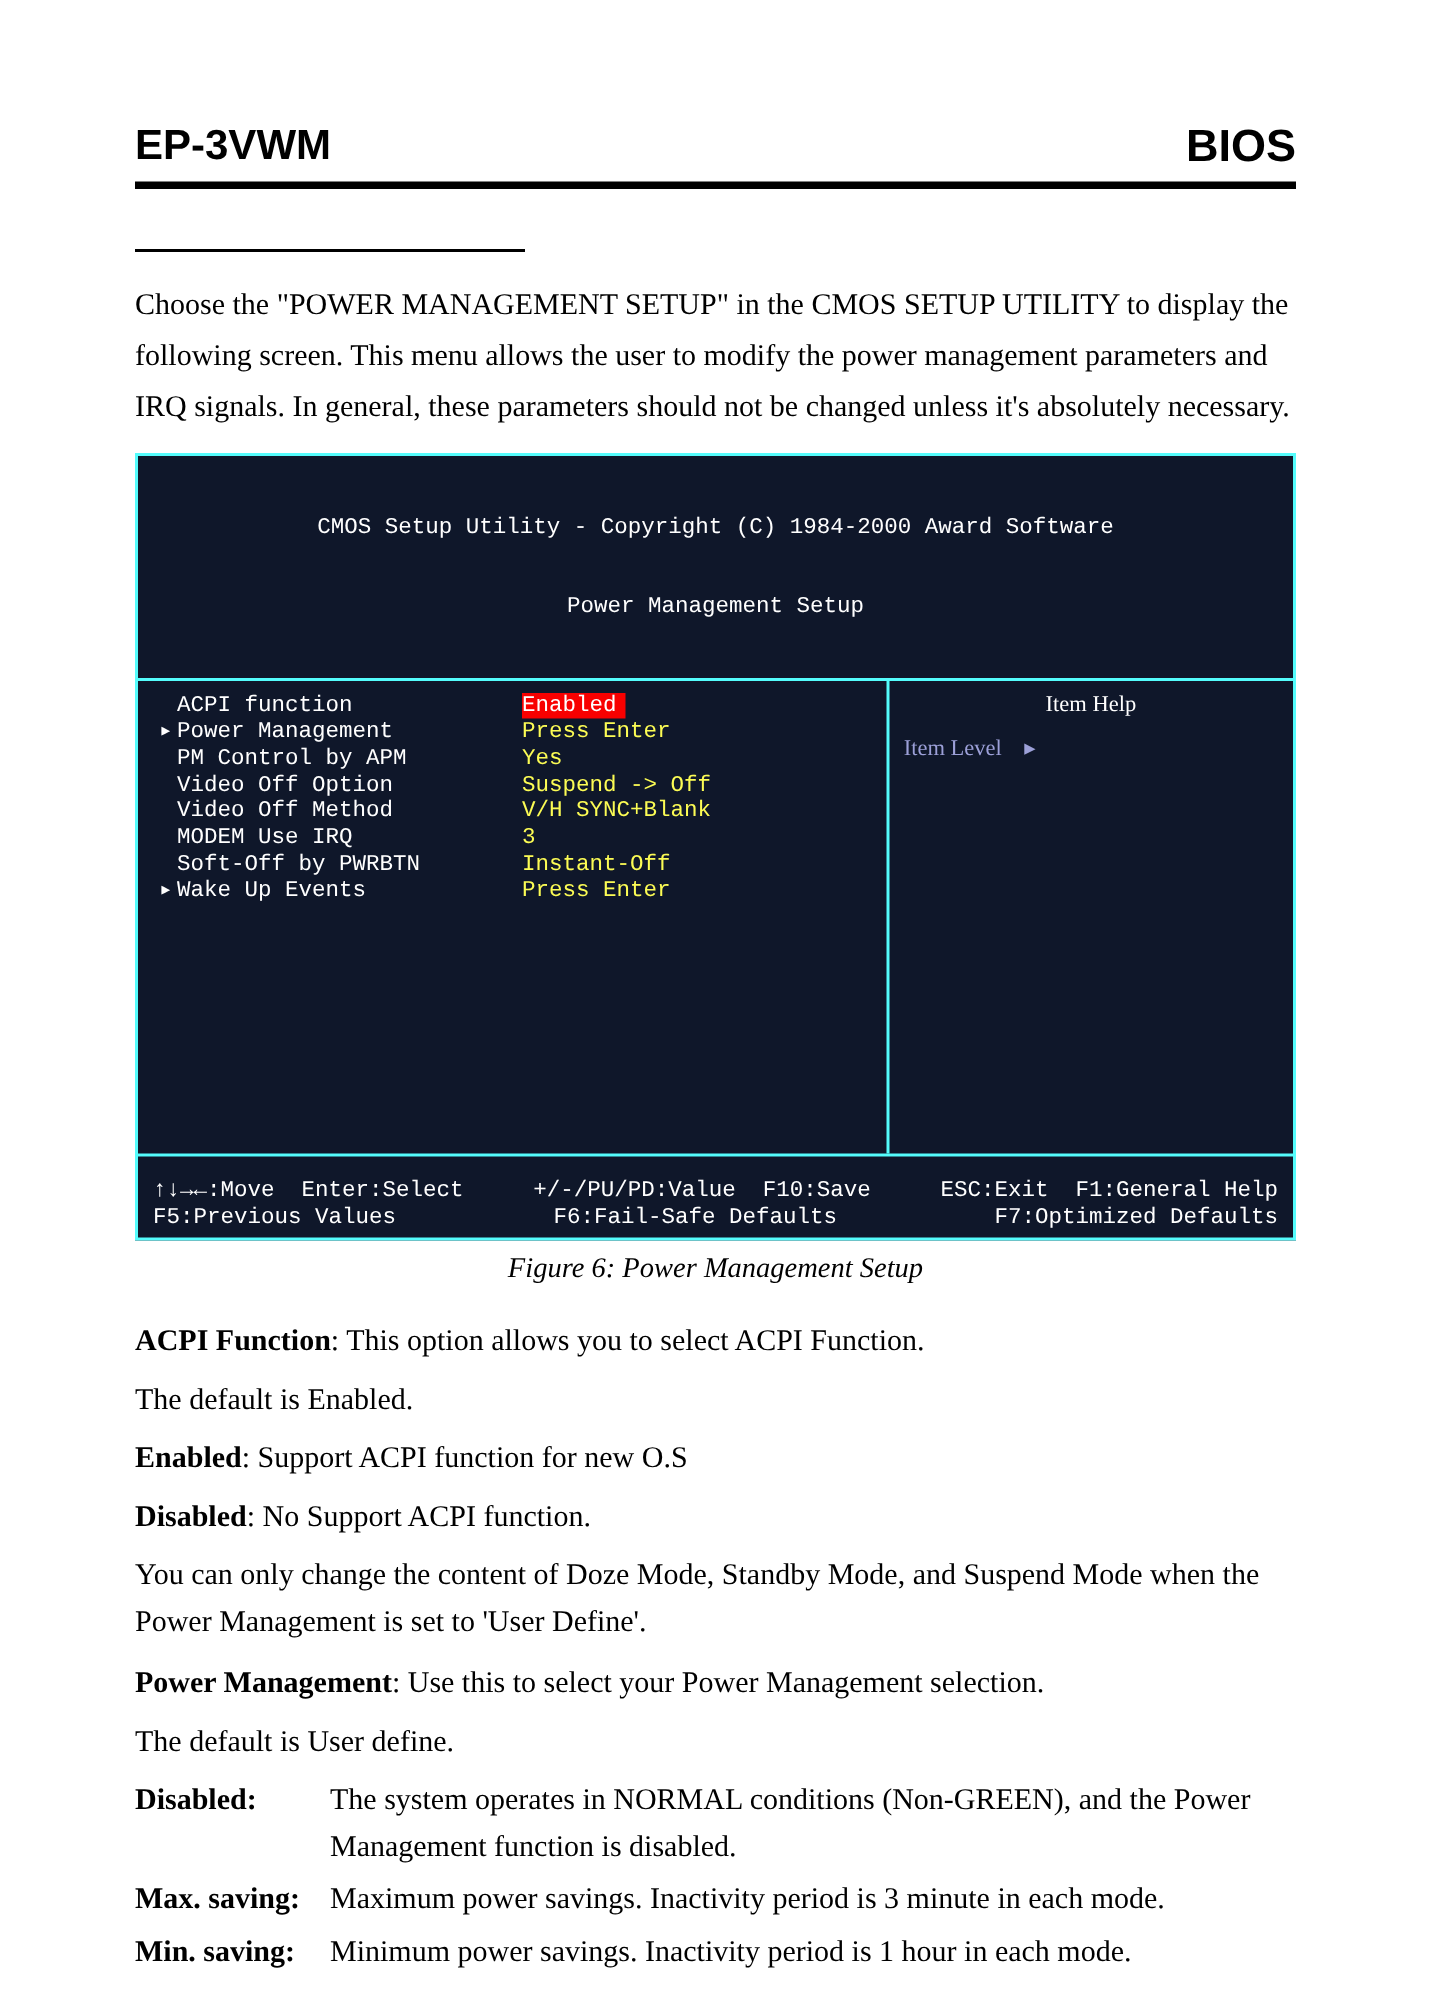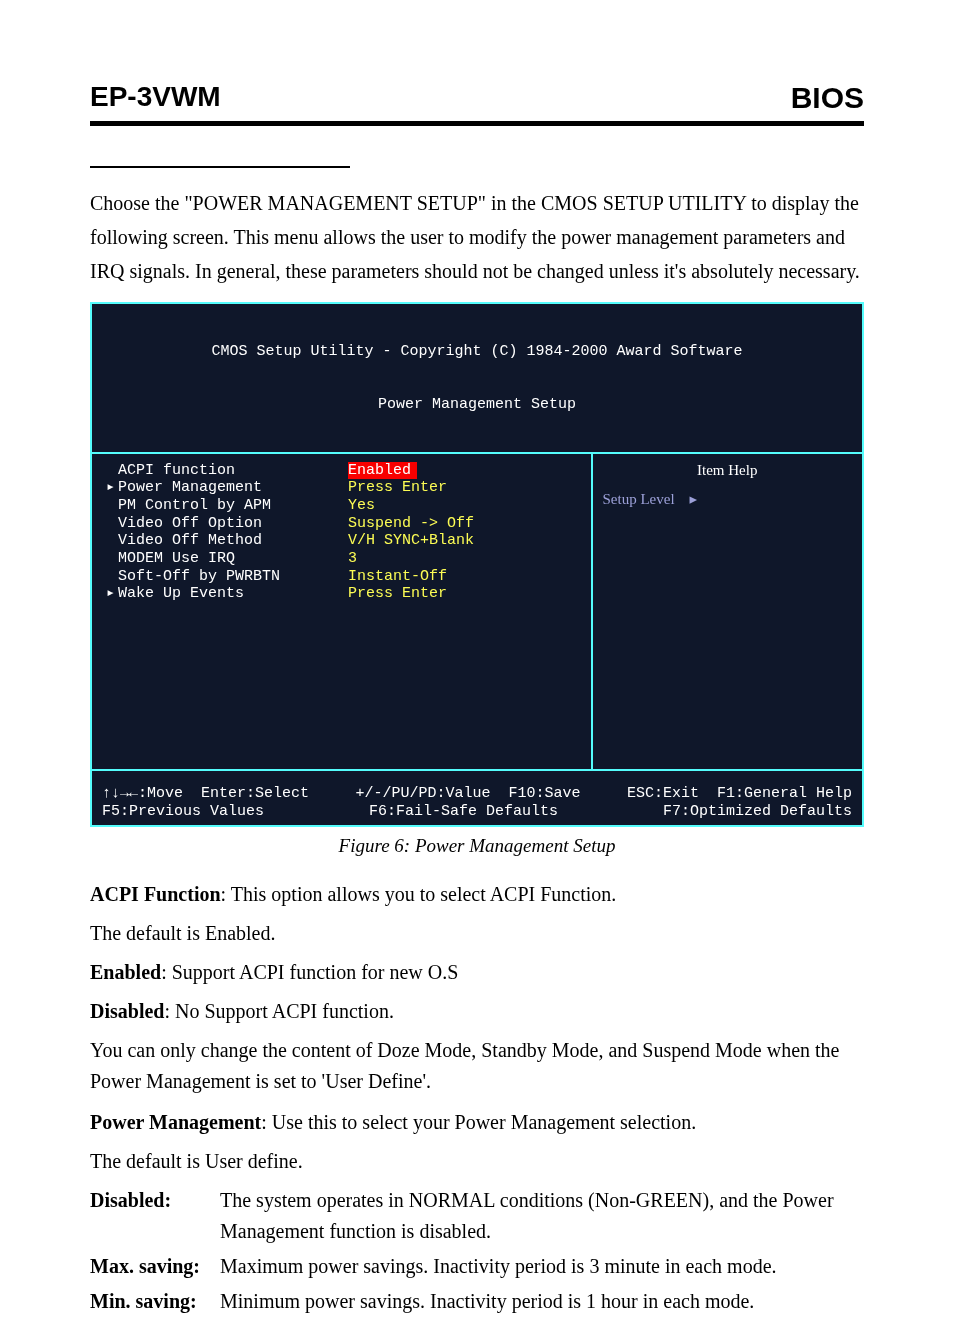--- a/index.html
+++ b/index.html
@@ -169,21 +169,21 @@
           <span class="bios-value">Instant-Off</span>
         </div>
         <div class="bios-row">
           <span class="tri">▸</span>
           <span class="bios-label">Wake Up Events</span>
           <span class="bios-value">Press Enter</span>
         </div>
       </div>
       <div class="bios-right">
         <div class="item-help-title">Item Help</div>
-        <div class="menu-level">Setup Level    ▸</div>
+        <div class="menu-level">Item Level    ▸</div>
       </div>
     </div>
     <div class="bios-footer">
       <div class="bios-footer-row">
         <span>↑↓→←:Move  Enter:Select</span>
         <span>+/-/PU/PD:Value  F10:Save</span>
         <span>ESC:Exit  F1:General Help</span>
       </div>
       <div class="bios-footer-row">
         <span>F5:Previous Values</span>

